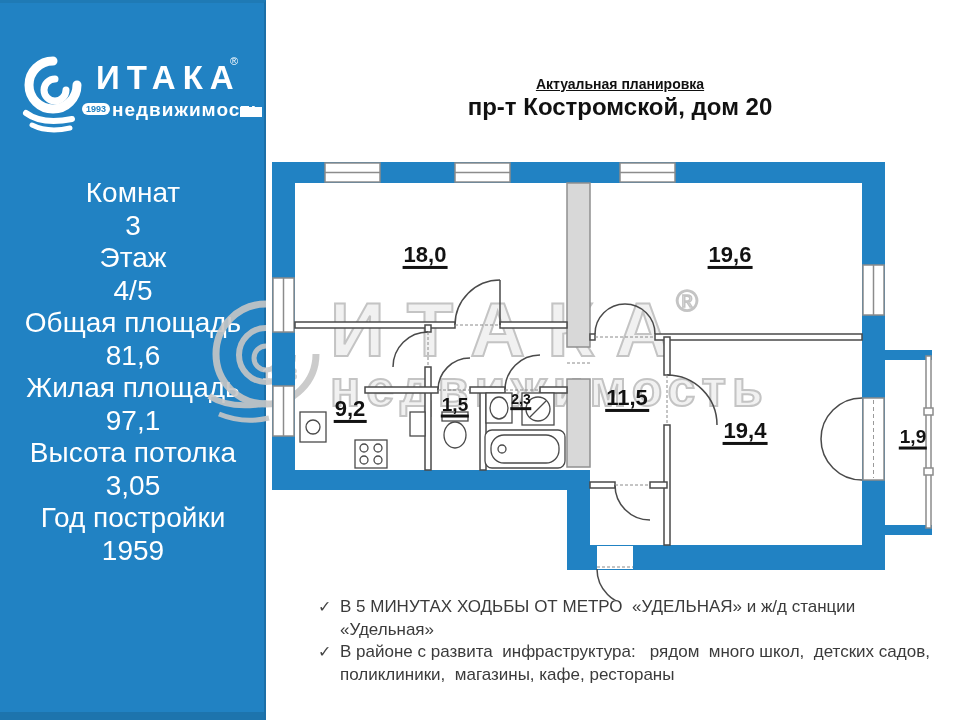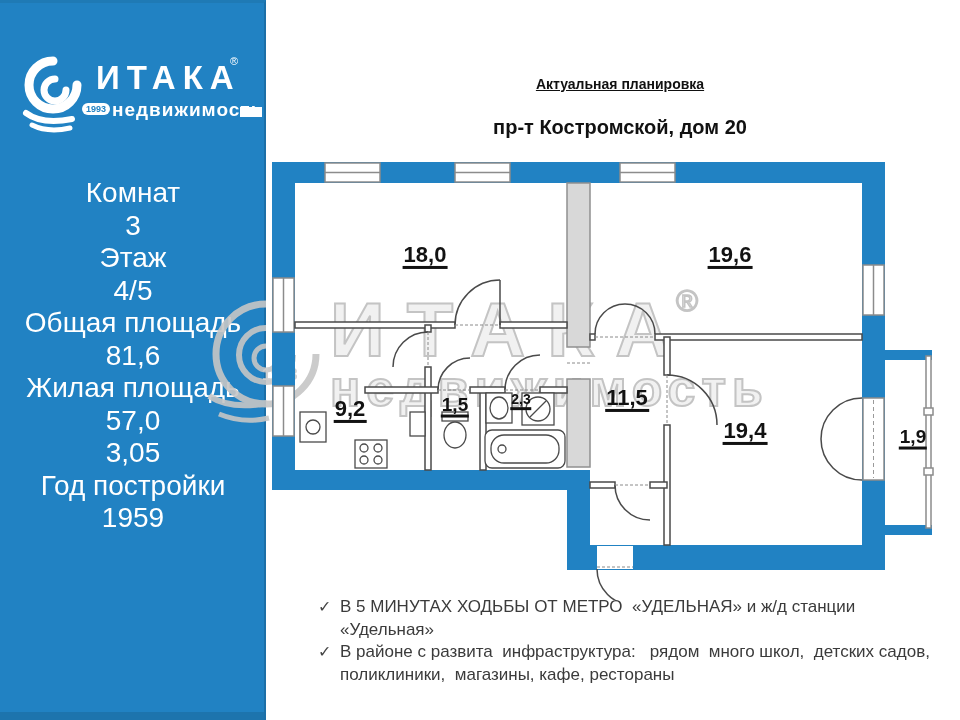--- a/index.html
+++ b/index.html
@@ -21,21 +21,21 @@
             letter-spacing:1px;color:#fff;white-space:nowrap;}
   .logo-year{position:absolute;left:60px;top:52px;background:#fff;color:#2182c3;
              font-size:9px;font-weight:bold;padding:1px 4px;border-radius:6px;}
   .logo-dash{position:absolute;left:218px;top:56px;width:22px;height:10px;background:#fff;}
   .stats{position:absolute;left:0;top:174px;width:266px;text-align:center;color:#fff;}
   .stats div{font-size:28px;line-height:32.5px;white-space:nowrap;}
 
   
   .title-block{position:absolute;left:420px;top:76px;width:400px;text-align:center;z-index:4;}
   .title-main{font-size:14px;font-weight:bold;color:#111;text-decoration:underline;}
-  .title-addr{font-size:20px;font-weight:bold;color:#111;margin-top:24px;}
+  .title-addr{font-size:24px;font-weight:bold;color:#111;margin-top:1px;}
 
   
   .watermark{position:absolute;left:0;top:0;z-index:1;pointer-events:none;}
   .wm-brand{position:absolute;left:330px;top:286px;font-size:76px;font-weight:bold;
             letter-spacing:22px;color:rgba(200,200,200,0.25);
             -webkit-text-stroke:2px #c4c4c4;white-space:nowrap;}
   .wm-reg{position:absolute;left:676px;top:284px;font-size:30px;
           color:rgba(200,200,200,0.25);-webkit-text-stroke:1.5px #c4c4c4;}
   .wm-sub{position:absolute;left:330px;top:360px;font-size:50px;font-weight:bold;
           letter-spacing:6px;color:rgba(200,200,200,0.25);
@@ -75,21 +75,22 @@
     <span class="logo-dash"></span>
   </div>
   <div class="stats">
     <div>Комнат</div>
     <div>3</div>
     <div>Этаж</div>
     <div>4/5</div>
     <div>Общая площадь</div>
     <div>81,6</div>
     <div>Жилая площадь</div>
-    <div>57,0</div>
+    <div>97,1</div>
+    <div>Высота потолка</div>
     <div>3,05</div>
     <div>Год постройки</div>
     <div>1959</div>
   </div>
   <div class="sidebar-bottom-strip"></div>
 </div>
 
 <div class="title-block">
   <div class="title-main">Актуальная планировка</div>
   <div class="title-addr">пр-т Костромской, дом 20</div>

